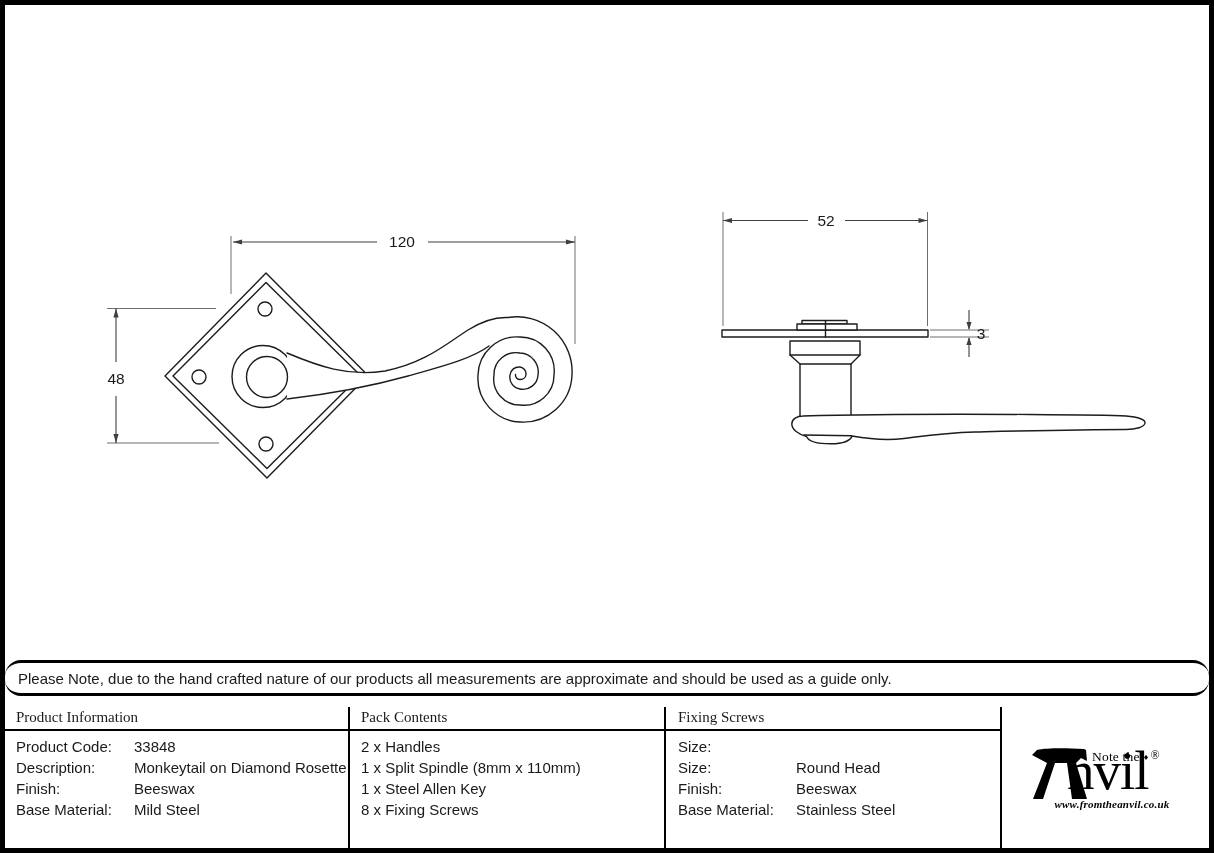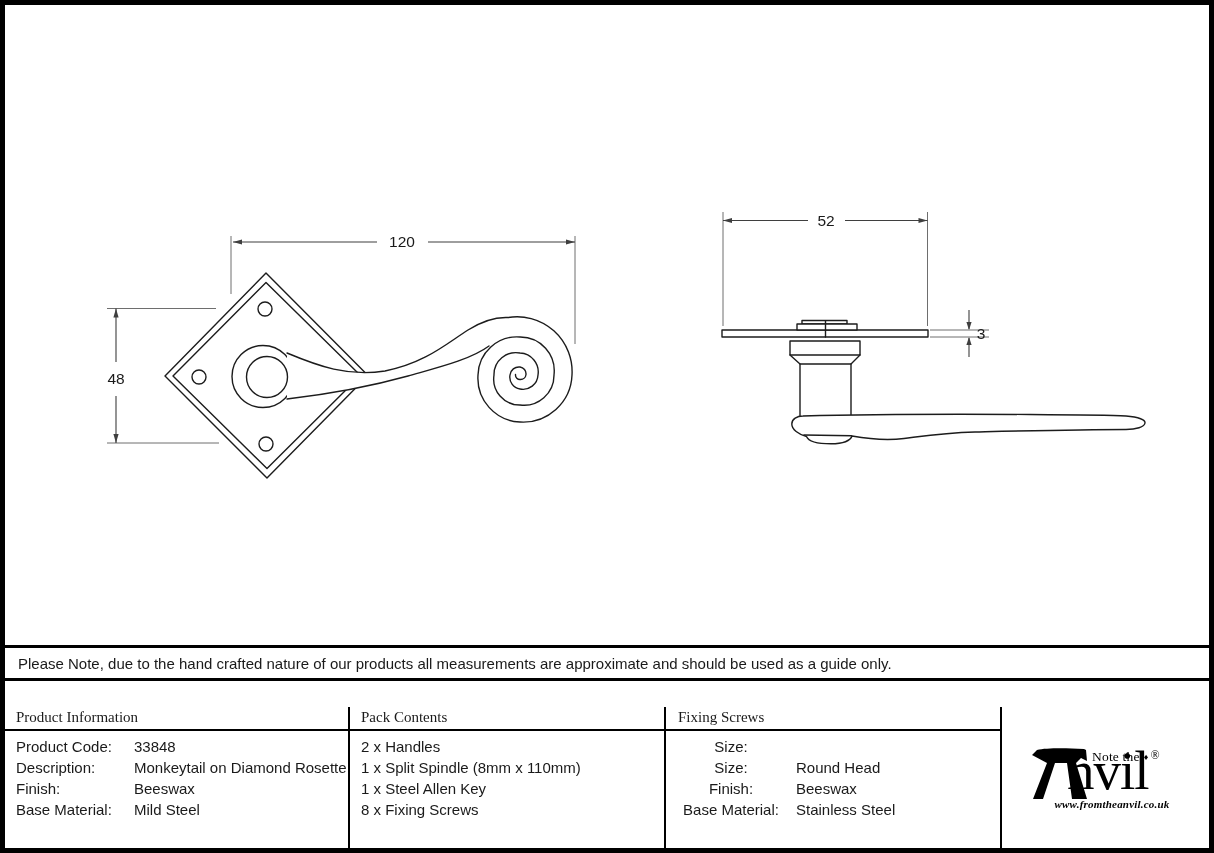--- a/index.html
+++ b/index.html
@@ -5,39 +5,39 @@
   html,body { margin:0; padding:0; background:#e8e8e8; }
   .page {
     position:relative; width:1214px; height:853px; background:#ffffff;
     font-family:"Liberation Sans", sans-serif; color:#1a1a1a; overflow:hidden;
     margin:0 auto;
   }
   .frame { position:absolute; inset:0; border:5px solid #000; pointer-events:none; z-index:50; }
   svg.drawing { position:absolute; left:5px; top:5px; }
 
   .note-row {
-    position:absolute; left:5px; top:645px; width:1204px; height:36px;
+    position:absolute; left:5px; top:660px; width:1204px; height:36px;
     box-sizing:border-box; border-top:3px solid #000; border-bottom:3px solid #000;
-    display:flex; align-items:center; padding-left:13px; font-size:15px;
+    display:flex; align-items:center; padding-left:13px; font-size:15px;border-radius:16px;
   }
 
   .spec-table { position:absolute; left:5px; top:707px; width:1204px; height:141px; display:flex; }
   .col { box-sizing:border-box; }
   .col-border { border-right:2.5px solid #000; }
   .col1 { width:345px; }
   .col2 { width:316px; }
   .col3 { width:336px; }
   .logo-col { flex:1; position:relative; }
   .cell-header {
     height:23.5px; box-sizing:border-box; border-bottom:2.5px solid #000;
     display:flex; align-items:center; font-size:15px;font-family:Liberation Serif, serif;
   }
   .col1 .cell-header, .col1 .cell-body { padding-left:11px; }
   .col2 .cell-header, .col2 .cell-body { padding-left:11px; }
-  .col3 .cell-header, .col3 .cell-body { padding-left:12px;text-align:center; }
+  .col3 .cell-header, .col3 .cell-body { padding-left:12px; }
   .cell-body { padding-top:5px; font-size:15px; line-height:21px; }
   .kv { display:flex;gap:12px; }
   .kv .k { width:106px; flex-shrink:0; }
 
   
   .logo { position:absolute; left:28px; top:39px; width:166px; height:72px; color:#000; }
   .anvil-glyph { position:absolute; left:0; top:1px; }
   .fromthe {
     position:absolute; left:62px; top:3px;
     font-family:"Liberation Serif", serif; font-size:13.5px; letter-spacing:0.2px; white-space:nowrap;

